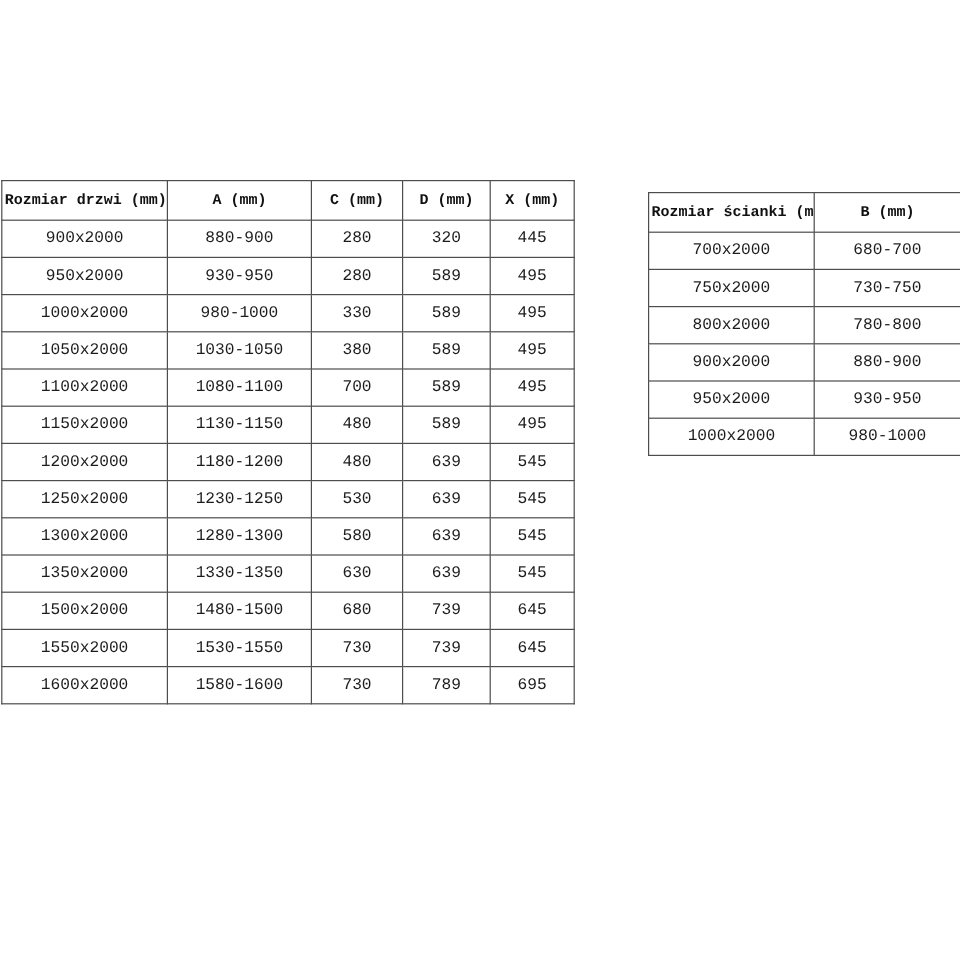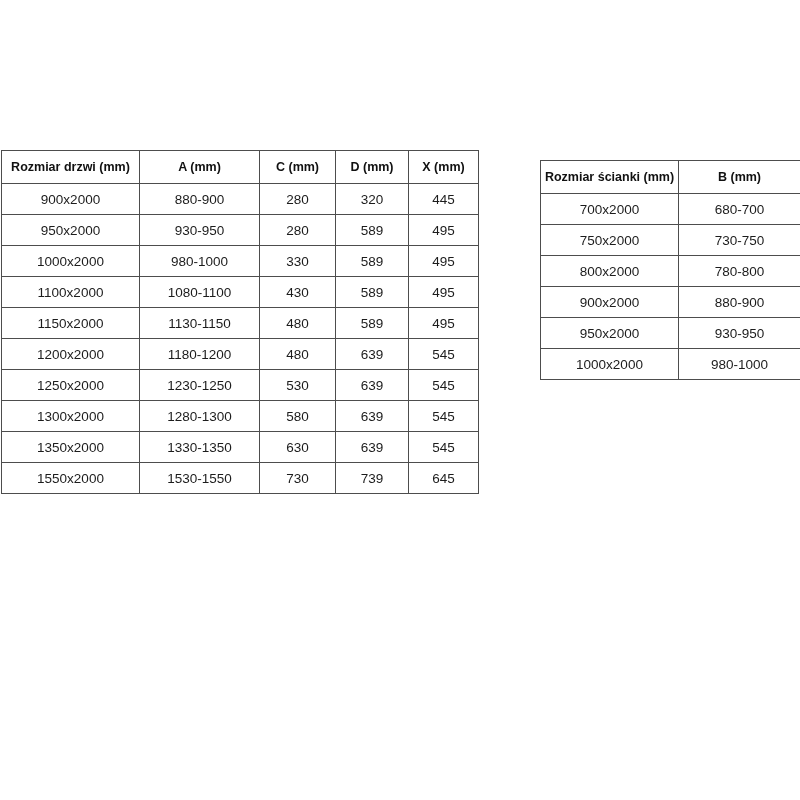--- a/index.html
+++ b/index.html
@@ -6,21 +6,21 @@
     margin: 0;
     padding: 0;
     background: #ffffff;
   }
   .canvas {
     position: relative;
     width: 800px;
     height: 800px;
     background: #ffffff;
     overflow: hidden;
-    font-family: Liberation Sans, sans-serif;
+    font-family: Liberation Mono, monospace;
     color: #161616;
   }
   table.spec-table {
     border-collapse: collapse;
     position: absolute;
     table-layout: fixed;
     background: #ffffff;
   }
   table.spec-table th,
   table.spec-table td {
@@ -83,23 +83,30 @@
           <td>495</td>
         </tr>
         <tr>
           <td>1000x2000</td>
           <td>980-1000</td>
           <td>330</td>
           <td>589</td>
           <td>495</td>
         </tr>
         <tr>
+          <td>1050x2000</td>
+          <td>1030-1050</td>
+          <td>380</td>
+          <td>589</td>
+          <td>495</td>
+        </tr>
+        <tr>
           <td>1100x2000</td>
           <td>1080-1100</td>
-          <td>430</td>
+          <td>700</td>
           <td>589</td>
           <td>495</td>
         </tr>
         <tr>
           <td>1150x2000</td>
           <td>1130-1150</td>
           <td>480</td>
           <td>589</td>
           <td>495</td>
         </tr>
@@ -123,27 +130,41 @@
           <td>580</td>
           <td>639</td>
           <td>545</td>
         </tr>
         <tr>
           <td>1350x2000</td>
           <td>1330-1350</td>
           <td>630</td>
           <td>639</td>
           <td>545</td>
+        </tr>
+        <tr>
+          <td>1500x2000</td>
+          <td>1480-1500</td>
+          <td>680</td>
+          <td>739</td>
+          <td>645</td>
         </tr>
         <tr>
           <td>1550x2000</td>
           <td>1530-1550</td>
           <td>730</td>
           <td>739</td>
           <td>645</td>
+        </tr>
+        <tr>
+          <td>1600x2000</td>
+          <td>1580-1600</td>
+          <td>730</td>
+          <td>789</td>
+          <td>695</td>
         </tr>
       </tbody>
     </table>
 
   <table id="wall-table" class="spec-table">
       <colgroup>
         <col style="width: 138px;">
         <col style="width: 122px;">
       </colgroup>
       <thead>

